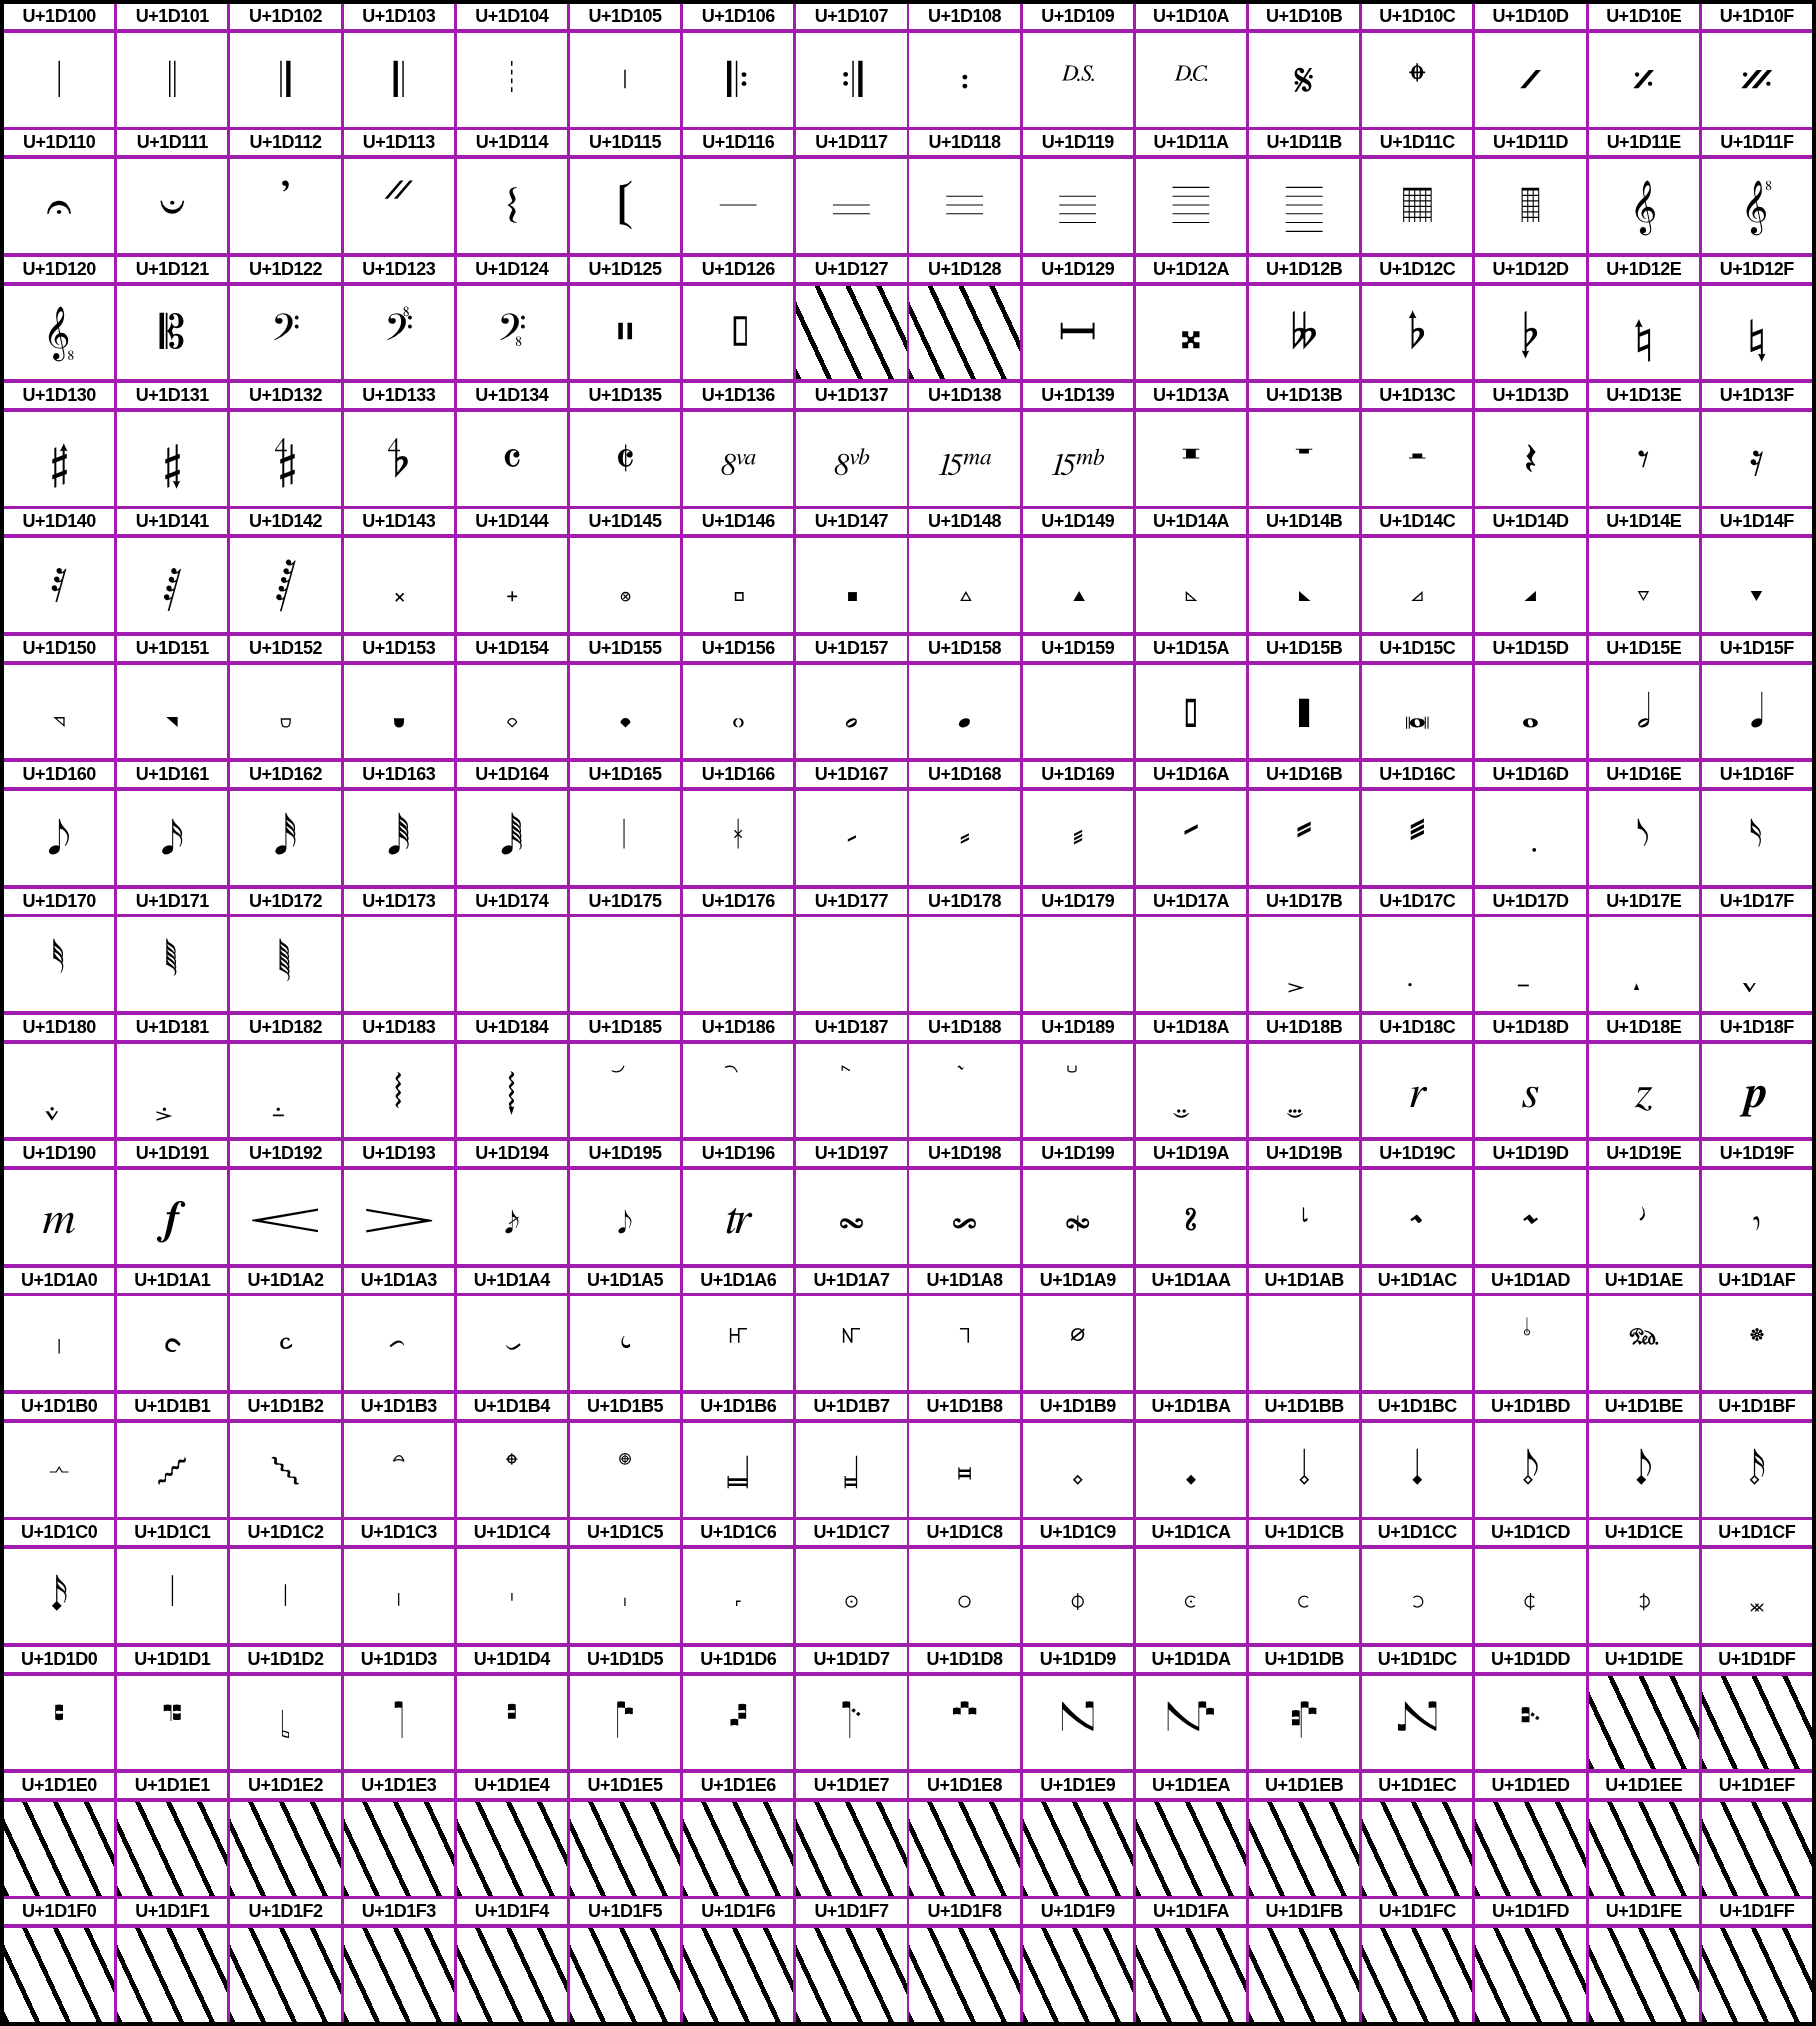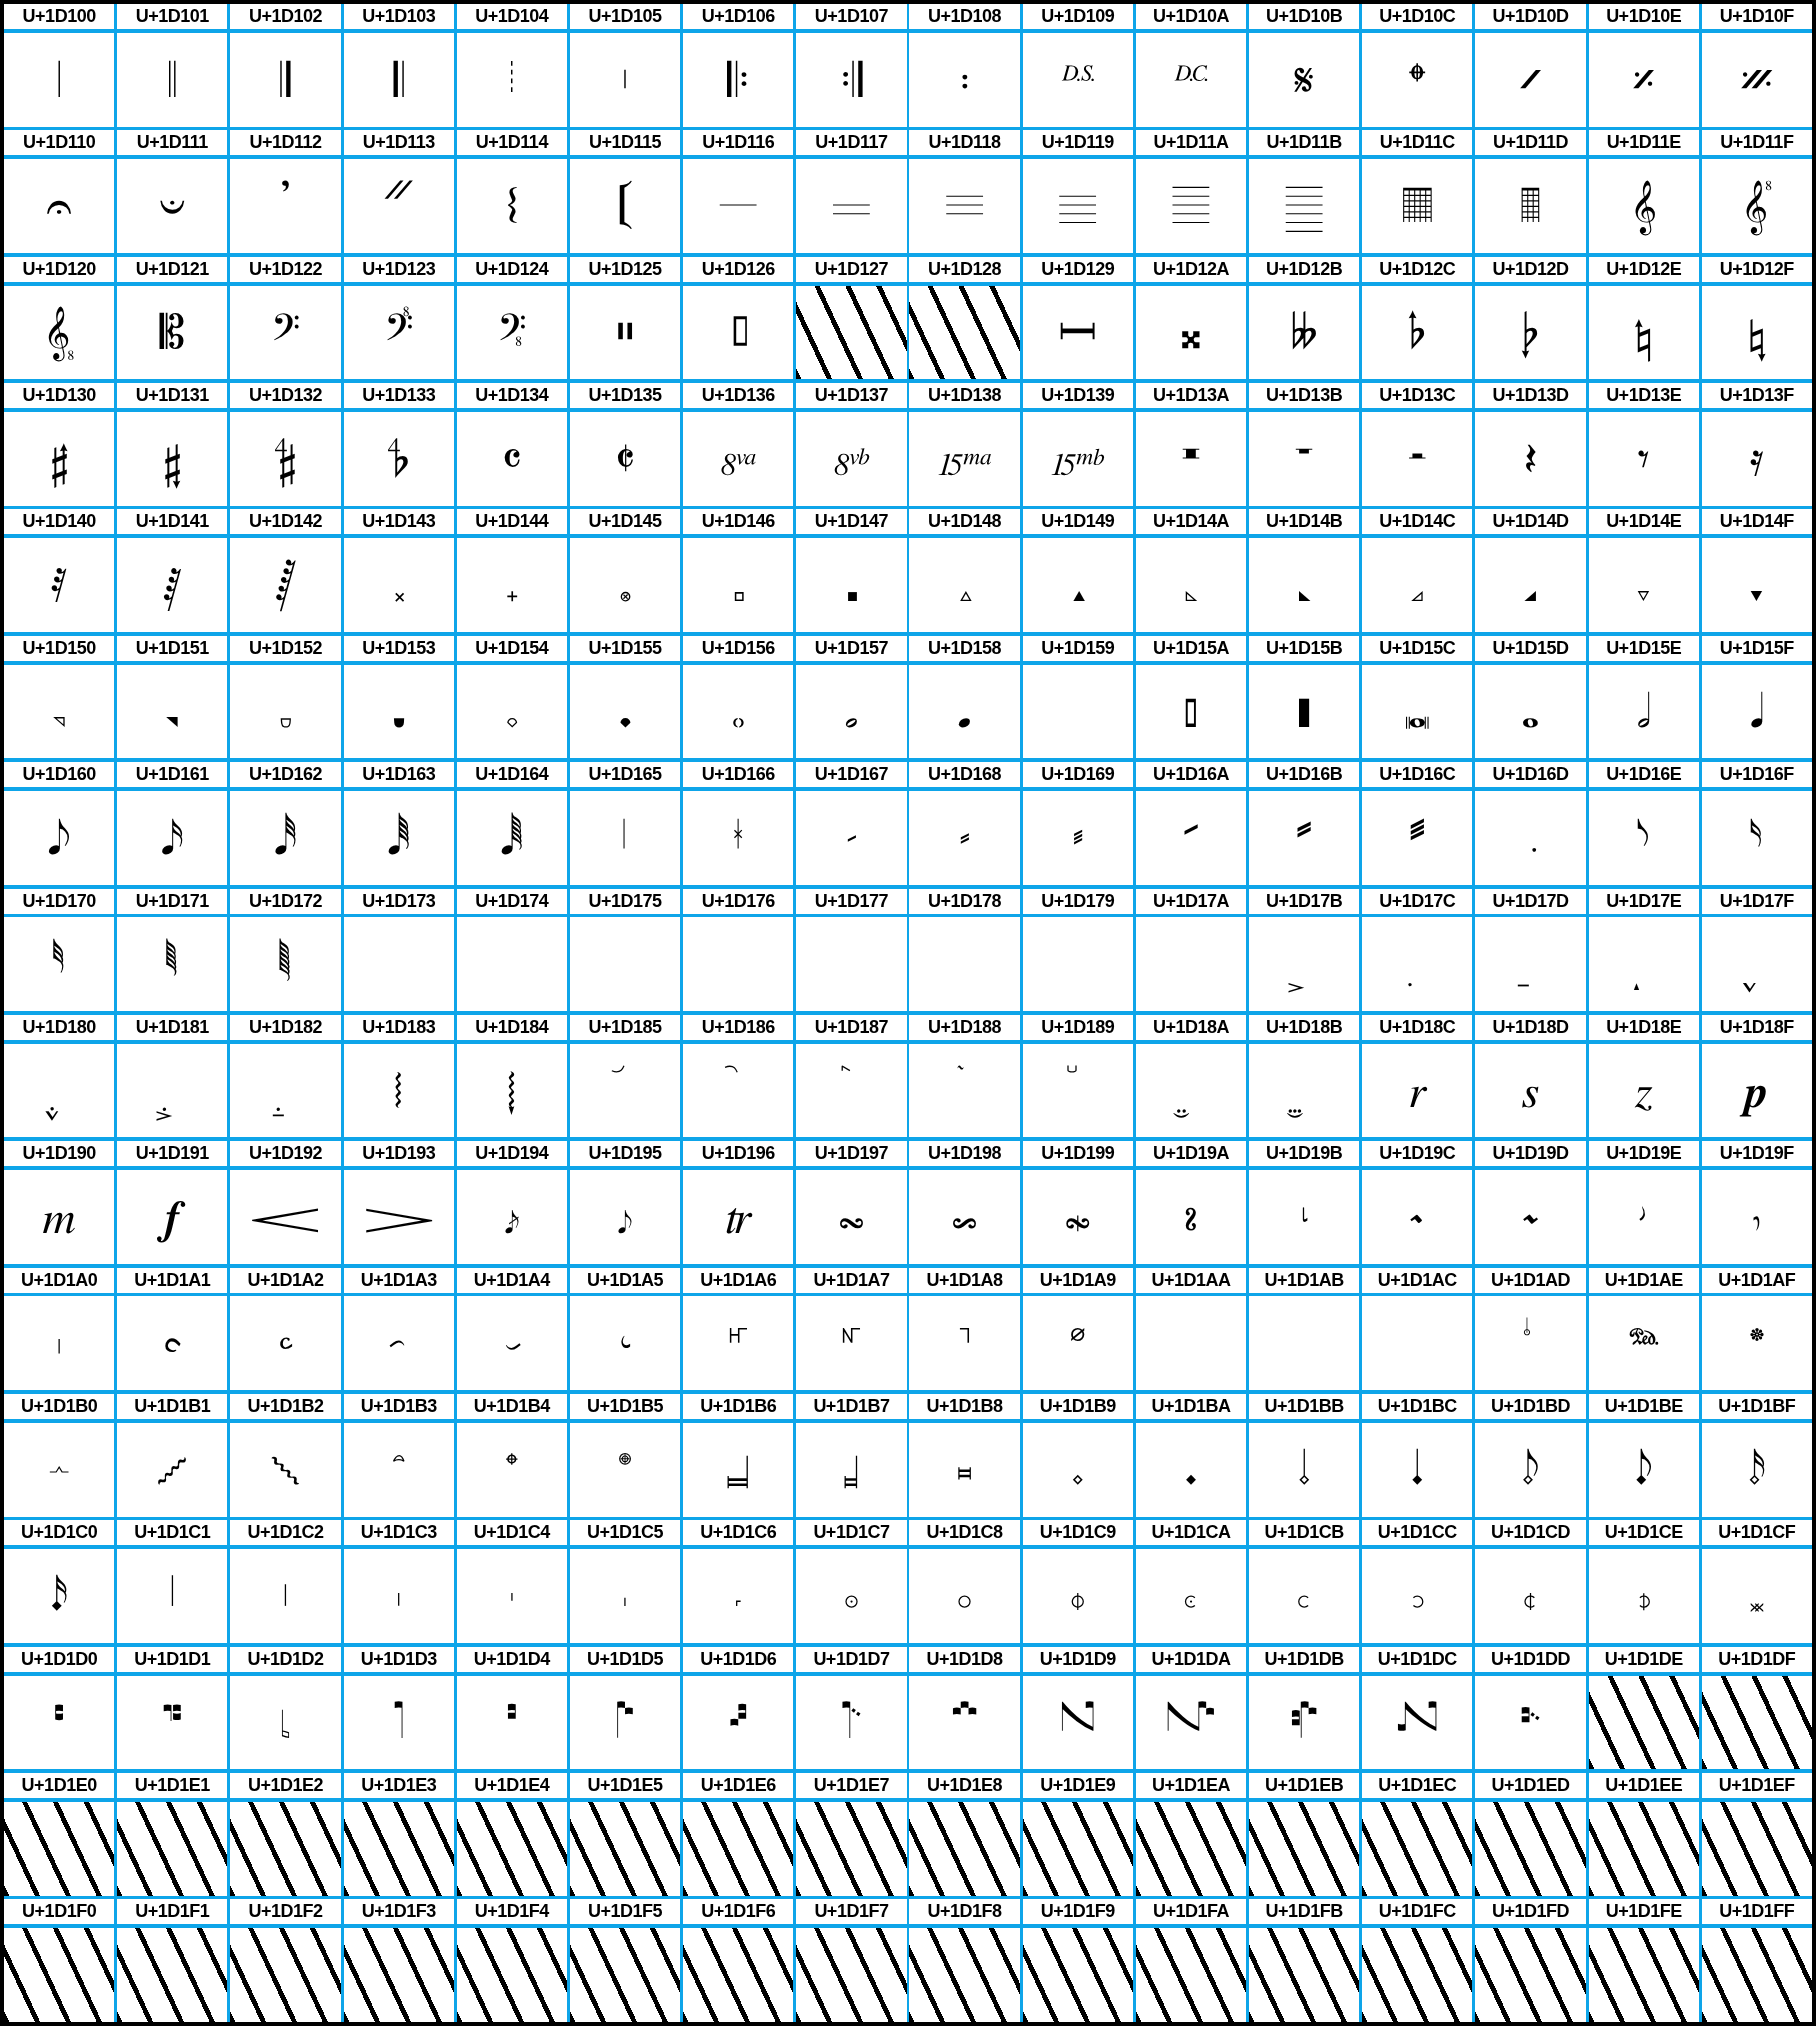--- a/index.html
+++ b/index.html
@@ -1,20 +1,20 @@
 <!DOCTYPE html>
 <html><head>
 <meta charset="utf-8">
 <style>
   html, body { margin: 0; padding: 0; background: #000000; }
   .chart {
     width: 1816px;
     height: 2026px;
     box-sizing: border-box;
-    background: #0ea5e9;
+    background: #a21caf;
     border: 4.8px solid #000000;
     display: grid;
     grid-template-columns: repeat(16, 1fr);
     grid-template-rows: repeat(16, 25px minmax(0, 1fr));
     column-gap: 2.9px;
     row-gap: 3.8px;
   }
   .hdr {
     background: #ffffff;
     color: #000000;

